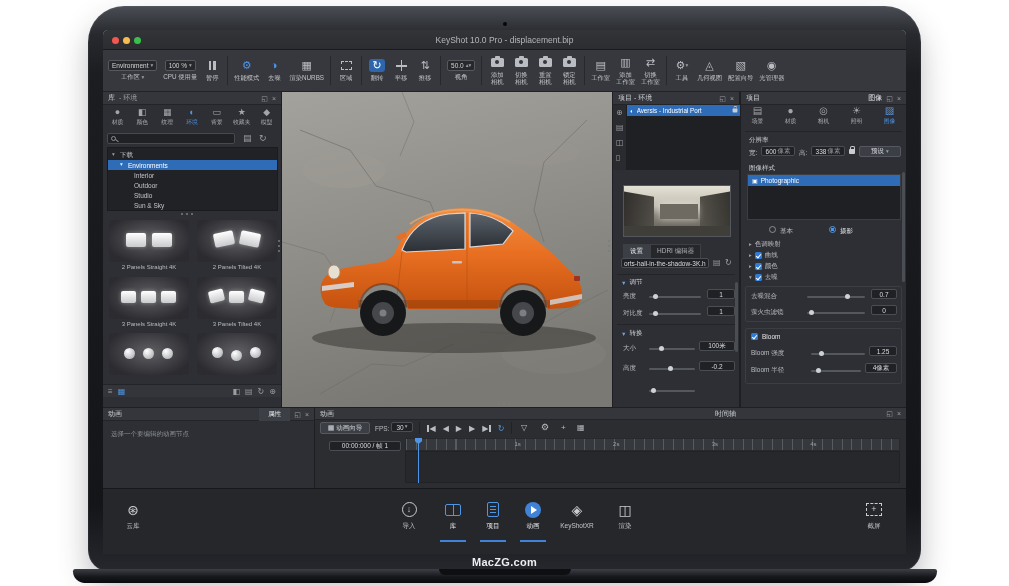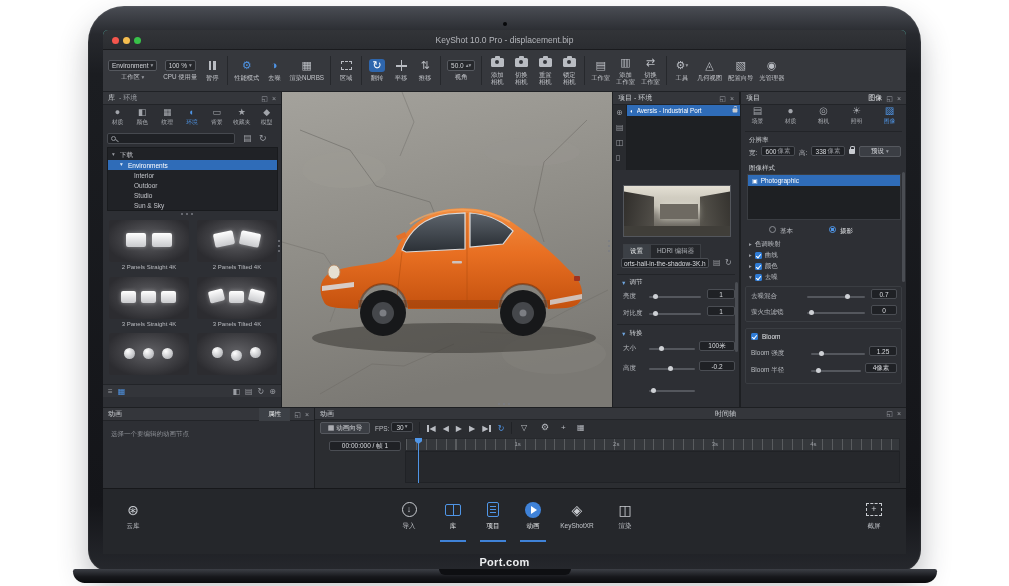--- a/index.html
+++ b/index.html
@@ -114,21 +114,21 @@
 </style>
 </head>
 <body>
 
 <div class="laptop">
     <span class="camdot"></span>
   </div>
 <div class="base">
     <i></i>
   </div>
-<div class="brand">Port.com</div>
+<div class="brand">MacZG.com</div>
 
 <div class="screen">
 
   <div class="titlebar">
     <span class="tl" style="left:9px;background:#f5564d"></span>
     <span class="tl" style="left:20px;background:#f5bd4f"></span>
     <span class="tl" style="left:31px;background:#38c149"></span>
     <span class="title">KeyShot 10.0 Pro - displacement.bip</span>
   </div>
 

